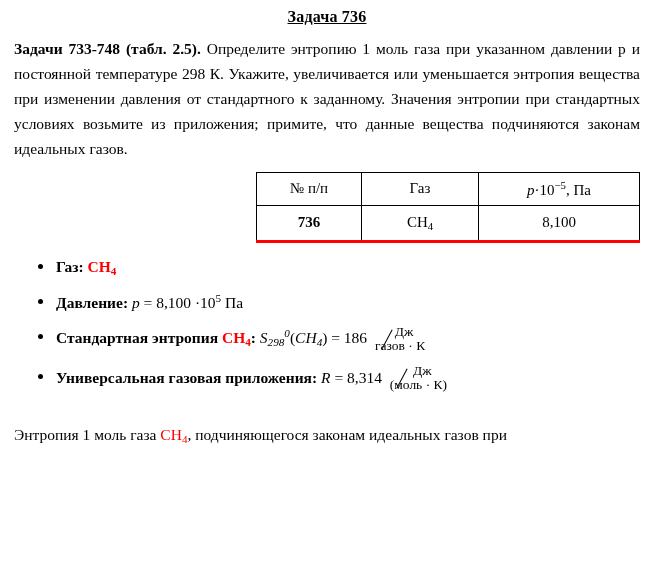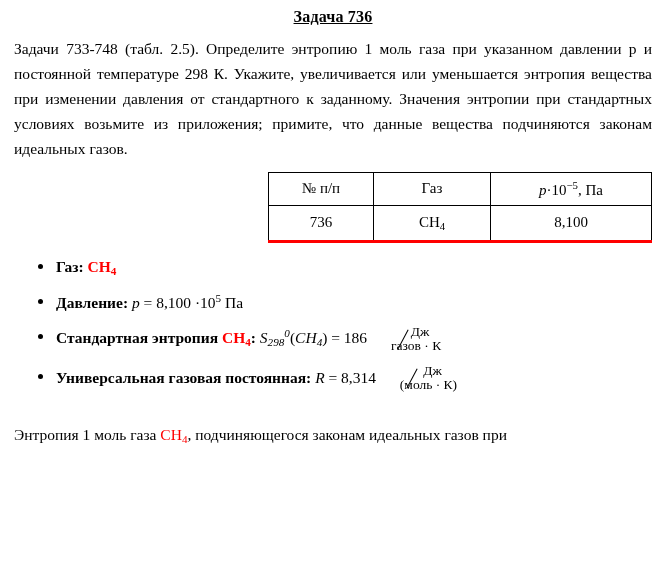--- a/index.html
+++ b/index.html
@@ -12,39 +12,39 @@
     background: #ffffff;
     font-family: "Liberation Serif", serif;
     color: #000000;
     overflow: hidden;
   }
   .page {
     position: relative;
     width: 666px;
     height: 448px;
     box-sizing: border-box;
-    padding: 6px 14px 0 14px;
+    padding: 6px 26px 0 14px;
   }
   .doc-title {
     text-align: center;
     font-weight: bold;
     font-size: 16px;
     text-decoration: underline;
     margin: 2px 0 10px 0;
     letter-spacing: 0.2px;
   }
   .para {
     font-size: 15.5px;
     line-height: 1.62;
     text-align: justify;
     text-justify: inter-word;
     margin: 0 0 10px 0;
   }
   .para b {
-    font-weight: normal;
+    font-weight: bold;
   }
   
   .table-wrap {
     display: flex;
     justify-content: flex-end;
     margin: 8px 0 12px 0;
   }
   table.data {
     border-collapse: collapse;
     font-size: 15px;
@@ -58,21 +58,21 @@
   table.data th {
     height: 24px;
   }
   table.data tbody td {
     height: 26px;
   }
   table.data .c0 { width: 92px; }
   table.data .c1 { width: 104px; }
   table.data .c2 { width: 148px; }
   table.data tbody td.idx {
-    font-weight: normal;
+    font-weight: bold;
   }
   table.data tbody tr td {
     border-bottom: 3px solid #ff0000;
   }
   .sub { font-size: 0.72em; vertical-align: -0.28em; }
   .sup { font-size: 0.72em; vertical-align: 0.52em; }
   .ital { font-style: italic; }
   
   .solution-head {
     text-align: center;
@@ -110,21 +110,21 @@
     font-style: italic;
     font-family: "Liberation Serif", serif;
   }
   .frac {
     display: inline-block;
     position: relative;
     vertical-align: middle;
     text-align: center;
     font-style: normal;
     line-height: 1.05;
-    margin: 0 18px;
+    margin: 0 2px;
     top: -1px;
   }
   .frac .num {
     display: block;
     font-size: 13.5px;
     padding: 0 2px 0 12px;
   }
   .frac .den {
     display: block;
     font-size: 13.5px;
@@ -202,21 +202,21 @@
       <span>= 186</span>
       <span class="frac">
         <span class="num">Дж</span>
         <span class="bar"></span>
         <span class="den">газов · К</span>
       </span>
     </li>
 
 
     <li>
-      <span class="lbl">Универсальная газовая постоянная:</span>
+      <span class="lbl">Универсальная газовая приложения:</span>
       <span class="formula">R</span>
       <span>= 8,314</span>
       <span class="frac">
         <span class="num">Дж</span>
         <span class="bar"></span>
         <span class="den">(моль · К)</span>
       </span>
     </li>
 
   </ul>

